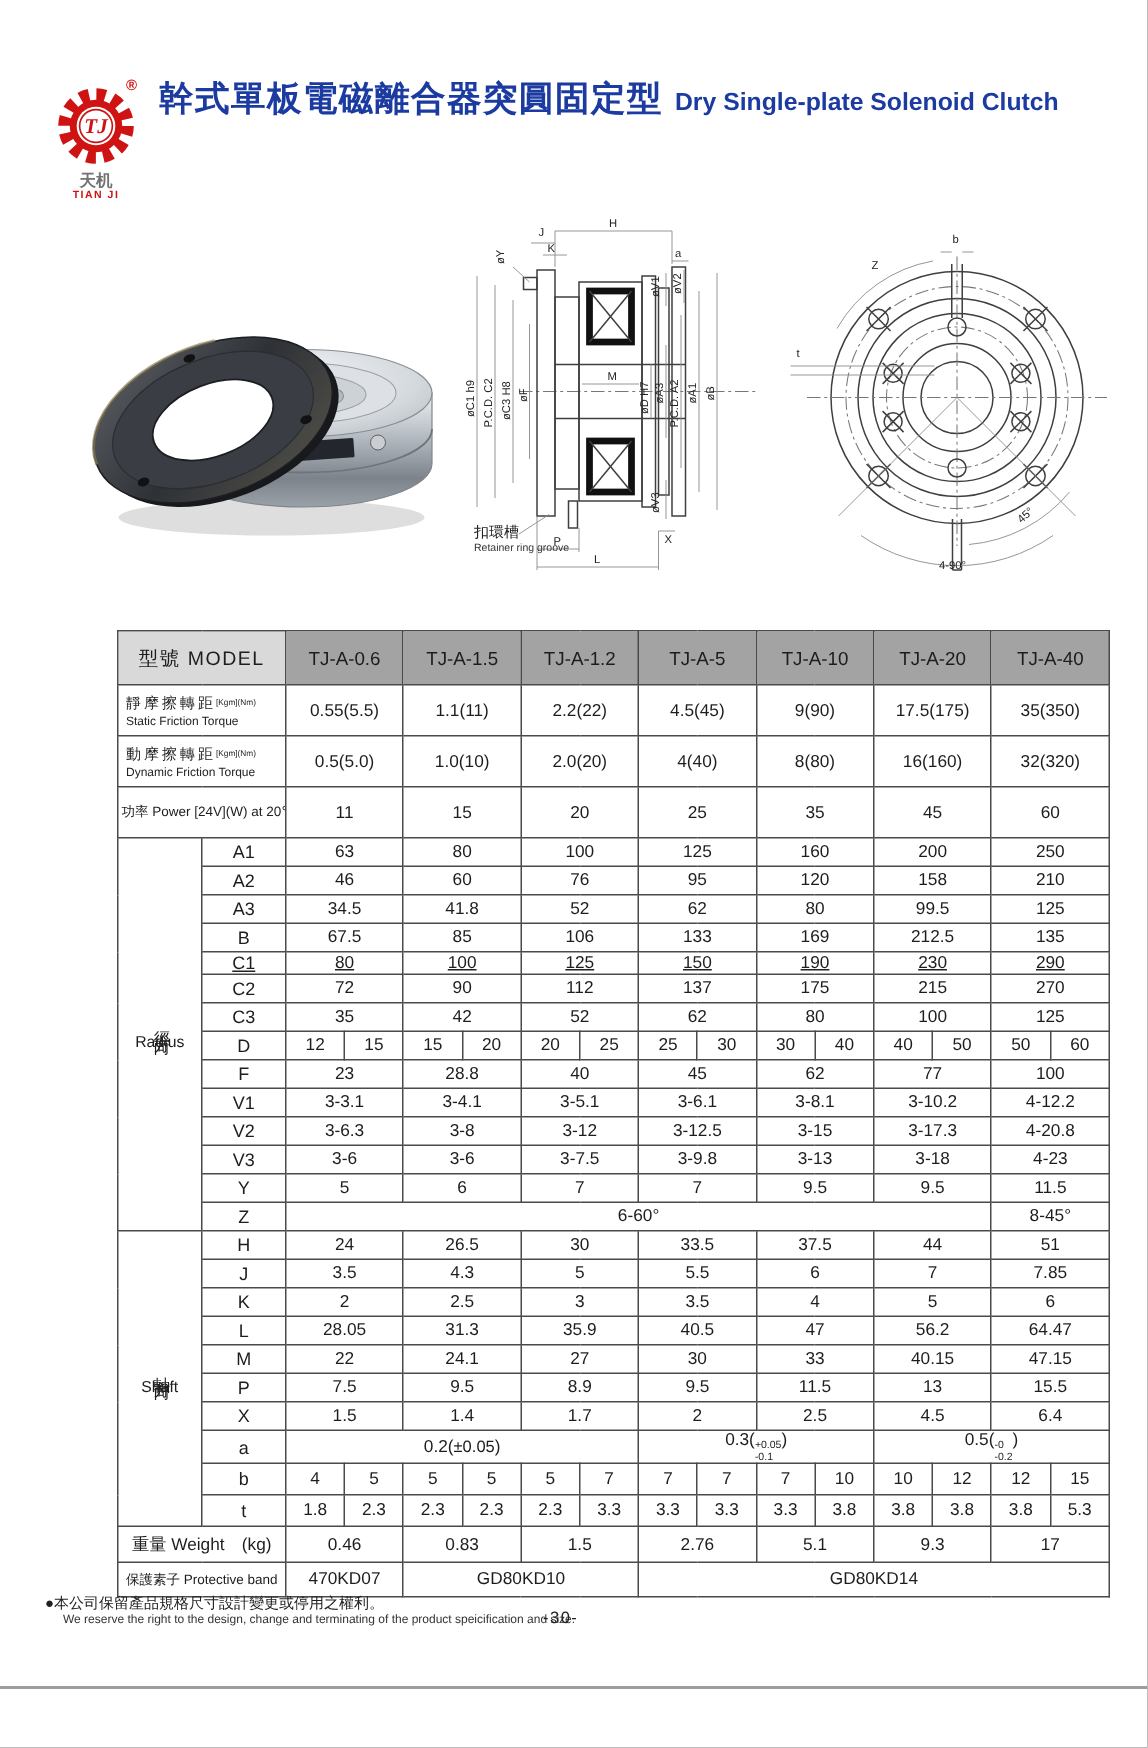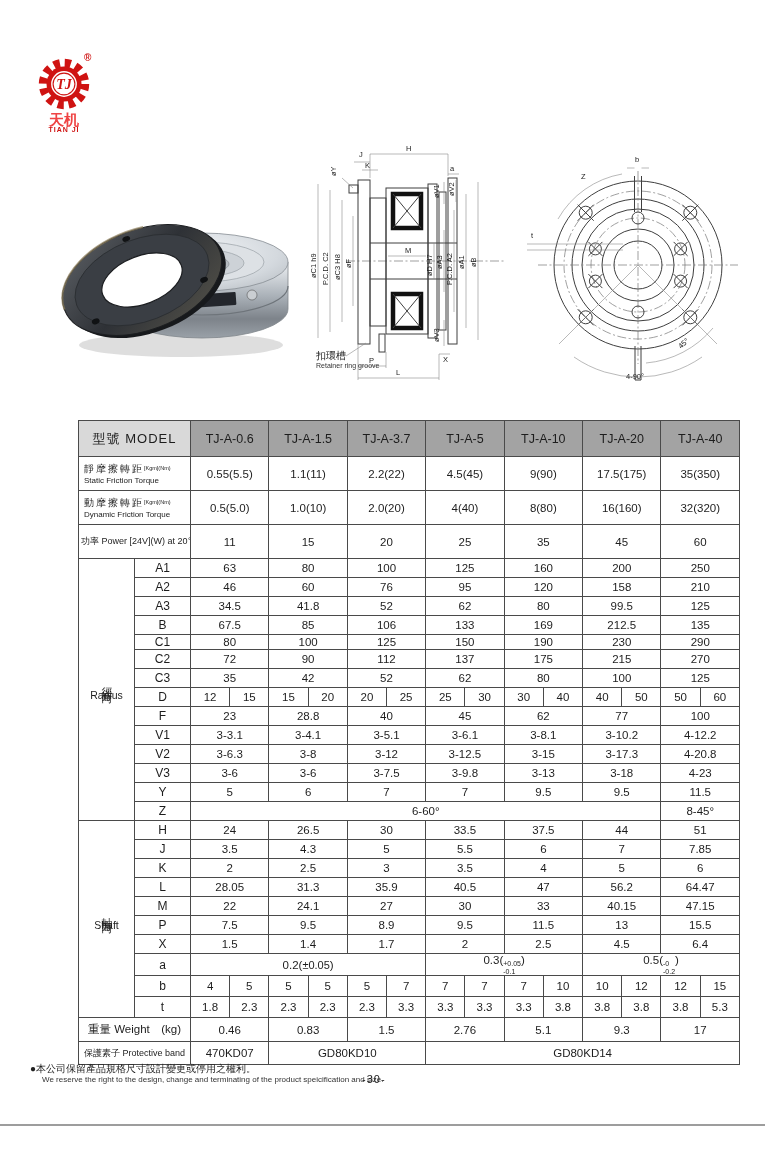--- a/index.html
+++ b/index.html
@@ -2,21 +2,21 @@
 <html><head>
 <meta charset="utf-8">
 <style>
   html,body{margin:0;padding:0;background:#888;}
   .page{position:relative;width:765px;height:1165px;background:#ffffff;margin:0 auto;
         font-family:"Liberation Sans","DejaVu Sans",sans-serif;overflow:hidden;color:#222;}
   
   .header{position:absolute;left:28px;top:54px;width:710px;height:80px;}
   .logo{position:absolute;left:0;top:2px;width:72px;text-align:center;}
   .logo .reg{position:absolute;left:56px;top:-4px;color:#cf1312;font-size:10px;font-weight:bold;}
-  .logo-zh{color:#ef4444;font-size:15px;font-weight:bold;line-height:12px;margin-top:-2px;text-align:center;}
+  .logo-zh{color:#737373;font-size:11px;font-weight:bold;line-height:12px;margin-top:-2px;text-align:center;}
   .logo-en{color:#cf1312;font-size:7px;font-weight:bold;letter-spacing:1px;}
   .title-block{position:absolute;left:78px;top:-6px;}
   .model-title{color:#1c3ba0;font-size:34px;font-weight:bold;font-style:italic;letter-spacing:1px;line-height:36px;}
   .subtitle{white-space:nowrap;margin-top:2px;}
   .sub-zh{color:#1c3ba0;font-size:23px;font-weight:bold;letter-spacing:1px;}
   .sub-en{color:#1c3ba0;font-size:16.5px;font-weight:bold;margin-left:8px;}
   
   .photo{position:absolute;left:56px;top:182px;}
   .section-svg{position:absolute;left:296px;top:138px;}
   .front-svg{position:absolute;left:523px;top:146px;}
@@ -63,20 +63,23 @@
         <circle cx="20" cy="20" r="12.5" fill="#cf1312"></circle>
         <circle cx="20" cy="20" r="9.2" fill="#ffffff"></circle>
         <circle cx="20" cy="20" r="7.8" fill="none" stroke="#cf1312" stroke-width="0.8"></circle>
         <text x="20" y="23.5" text-anchor="middle" font-size="10" font-weight="bold" font-style="italic" fill="#cf1312" font-family="Liberation Serif,serif">TJ</text>
       </svg>
       <span class="reg">®</span>
       <div class="logo-zh">天机</div>
       <div class="logo-en">TIAN JI</div>
     </div>
     <div class="title-block">
+      <div class="subtitle">
+        <span class="sub-zh">幹式單板電磁離合器突圓固定型</span><span class="sub-en">Dry Single-plate Solenoid Clutch</span>
+      </div>
     </div>
   </div>
 
   <svg class="photo" width="245" height="182" viewBox="0 0 245 182">
     <defs>
       <linearGradient id="gSide" x1="0" y1="0" x2="0" y2="1">
         <stop offset="0" stop-color="#eef1f4"></stop>
           <stop offset="0.45" stop-color="#aab1b8"></stop>
         <stop offset="0.75" stop-color="#7d838a"></stop>
           <stop offset="1" stop-color="#9aa1a8"></stop>
@@ -288,21 +291,21 @@
         <col>
         <col>
         <col>
         <col>
     </colgroup>
     <tbody id="spec-body">
         <tr style="height: 36px;">
           <td class="head-label" colspan="2">型號 MODEL</td>
           <td class="head-model" colspan="2">TJ-A-0.6</td>
           <td class="head-model" colspan="2">TJ-A-1.5</td>
-          <td class="head-model" colspan="2">TJ-A-3.7</td>
+          <td class="head-model" colspan="2">TJ-A-1.2</td>
           <td class="head-model" colspan="2">TJ-A-5</td>
           <td class="head-model" colspan="2">TJ-A-10</td>
           <td class="head-model" colspan="2">TJ-A-20</td>
           <td class="head-model" colspan="2">TJ-A-40</td>
         </tr>
         <tr style="height: 34px;">
           <td class="label-cell" colspan="2">
             <div class="lzh">靜摩擦轉距<span class="unit">[Kgm](Nm)</span></div>
             <div class="len">Static Friction Torque</div>
           </td>
@@ -374,21 +377,21 @@
         <tr style="height: 19px;">
           <td class="sub-cell">B</td>
           <td class="val-cell" colspan="2">67.5</td>
           <td class="val-cell" colspan="2">85</td>
           <td class="val-cell" colspan="2">106</td>
           <td class="val-cell" colspan="2">133</td>
           <td class="val-cell" colspan="2">169</td>
           <td class="val-cell" colspan="2">212.5</td>
           <td class="val-cell" colspan="2">135</td>
         </tr>
-        <tr style="height: 15px;">
+        <tr style="height: 15px; text-decoration: underline;">
           <td class="sub-cell">C1</td>
           <td class="val-cell" colspan="2">80</td>
           <td class="val-cell" colspan="2">100</td>
           <td class="val-cell" colspan="2">125</td>
           <td class="val-cell" colspan="2">150</td>
           <td class="val-cell" colspan="2">190</td>
           <td class="val-cell" colspan="2">230</td>
           <td class="val-cell" colspan="2">290</td>
         </tr>
         <tr style="height: 19px;">

